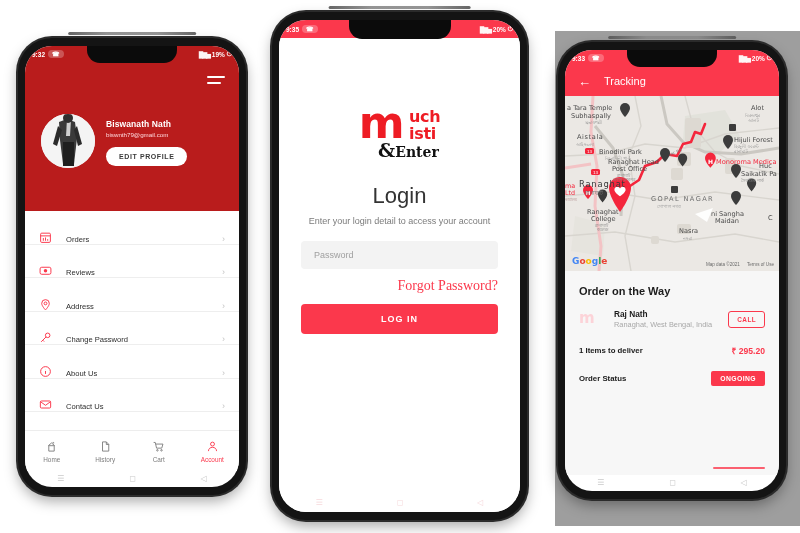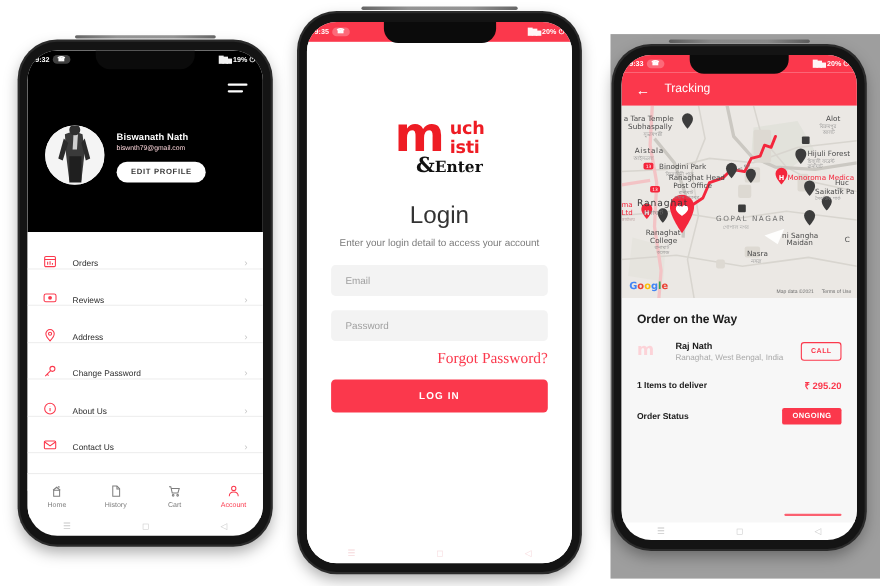--- a/index.html
+++ b/index.html
@@ -76,21 +76,21 @@
   .androidnav span{color:#c9c9c9;font-size:8px;line-height:1;}
   .androidnav.faint span{color:#f3c9cd;opacity:.7;}
 
   
   
   
   #phone1{left:18px;top:38px;width:228px;height:457px;}
   #phone1 .notch{width:90px;height:17px;}
   .p1-hero{
     position:absolute;left:0;top:0;width:100%;height:165px;
-    background:#000000;
+    background:#b91c1c;
   }
   .hamburger{
     position:absolute;right:14px;top:30px;
     width:18px;cursor:pointer;
   }
   .hamburger i{
     display:block;height:2px;background:#fff;border-radius:1px;margin-bottom:4px;
   }
   .hamburger i:nth-child(2){width:80%;}
   .p1-profile{
@@ -494,23 +494,20 @@
             </span>
             <div class="logo-more">
               <span class="amp">&amp;</span><span>Enter</span>
             </div>
           </div>
         </div>
 
         <div class="login-title">Login</div>
         <div class="login-sub">Enter your login detail to access your account</div>
 
-        <div class="field">
-          <input type="text" placeholder="Email" style="">
-        </div>
 
         <div class="field">
           <input type="password" placeholder="Password" style="">
         </div>
 
         <div class="forgot">Forgot Password?</div>
 
         <button class="loginbtn">LOG IN</button>
 
       </div>

